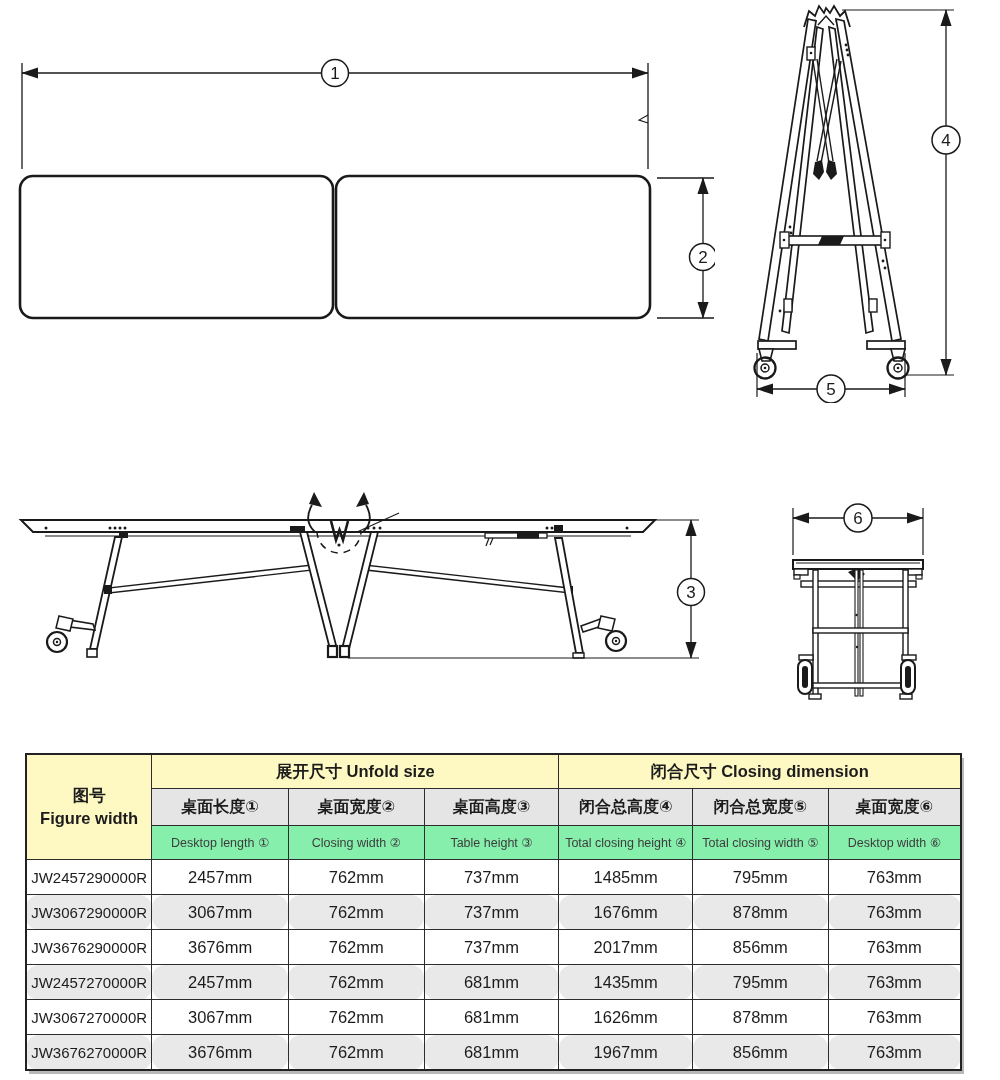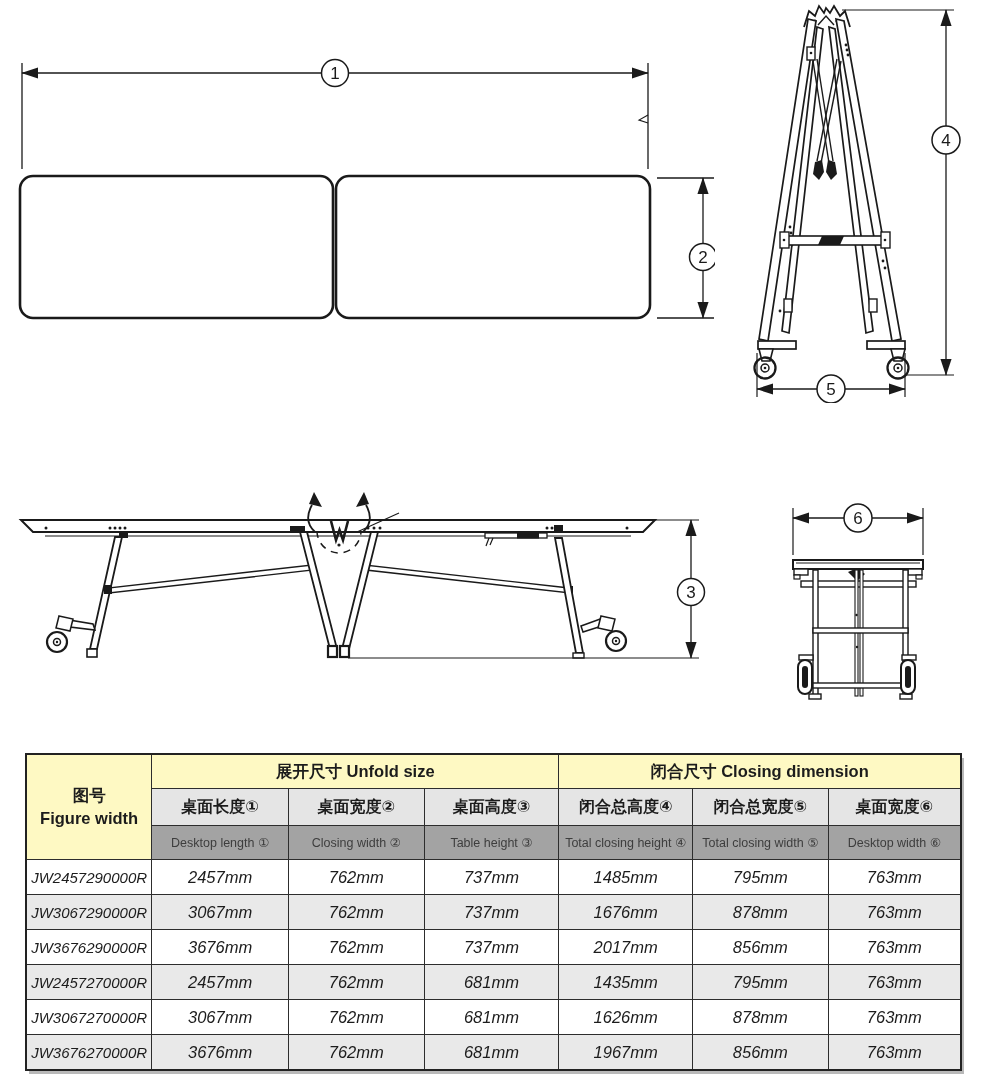--- a/index.html
+++ b/index.html
@@ -8,25 +8,25 @@
   .abs{position:absolute;}
   svg text{font-family:"Liberation Sans","DejaVu Sans",sans-serif;}
 
   
   table.spec{position:absolute;left:25px;top:753px;width:937px;border-collapse:collapse;
              table-layout:fixed;border:2.5px solid #222;box-shadow:3px 4px 0 -1px #b9b9b9;}
   .spec td{border:1.6px solid #2d2d2d;text-align:center;vertical-align:middle;padding:0;
            overflow:hidden;white-space:nowrap;}
   .g-row td{height:33px;background:#fef9c3;font-size:16.5px;font-weight:bold;}
   .zh-row td{height:36px;background:#e5e5e5;font-size:16px;font-weight:bold;}
-  .en-row td{height:33px;background:#a3a3a3;font-size:12.5px;color:#3d3d3d;font-weight:normal;}
+  .en-row td{height:33px;background:#86efac;font-size:12.5px;color:#3d3d3d;font-weight:normal;}
   .figure-head{background:#b9d4ea;font-size:15.5px;font-weight:bold;line-height:1.4;}
-  tbody td{height:34px;font-size:16.5px;background:#ffffff;font-style:italic;}
+  tbody td{height:34px;font-size:16.5px;background:#ffffff;}
   tbody td.fig{font-size:15px;}
-  tbody tr.alt td{background:#e9e9e9;}
+  tbody tr.alt td{background:#e9e9e9;border-radius:13px;}
 </style>
 </head>
 <body>
 
 <div class="canvas">
 
   <svg class="abs" style="left:15px;top:55px;" width="700" height="270" viewBox="0 0 700 270">
     <defs>
       <marker id="ahT" viewBox="0 0 12 8" markerWidth="13" markerHeight="9" refX="11.5" refY="4" orient="auto-start-reverse">
         <path d="M0,0 L12,4 L0,8 Z" fill="#1a1a1a"></path>

